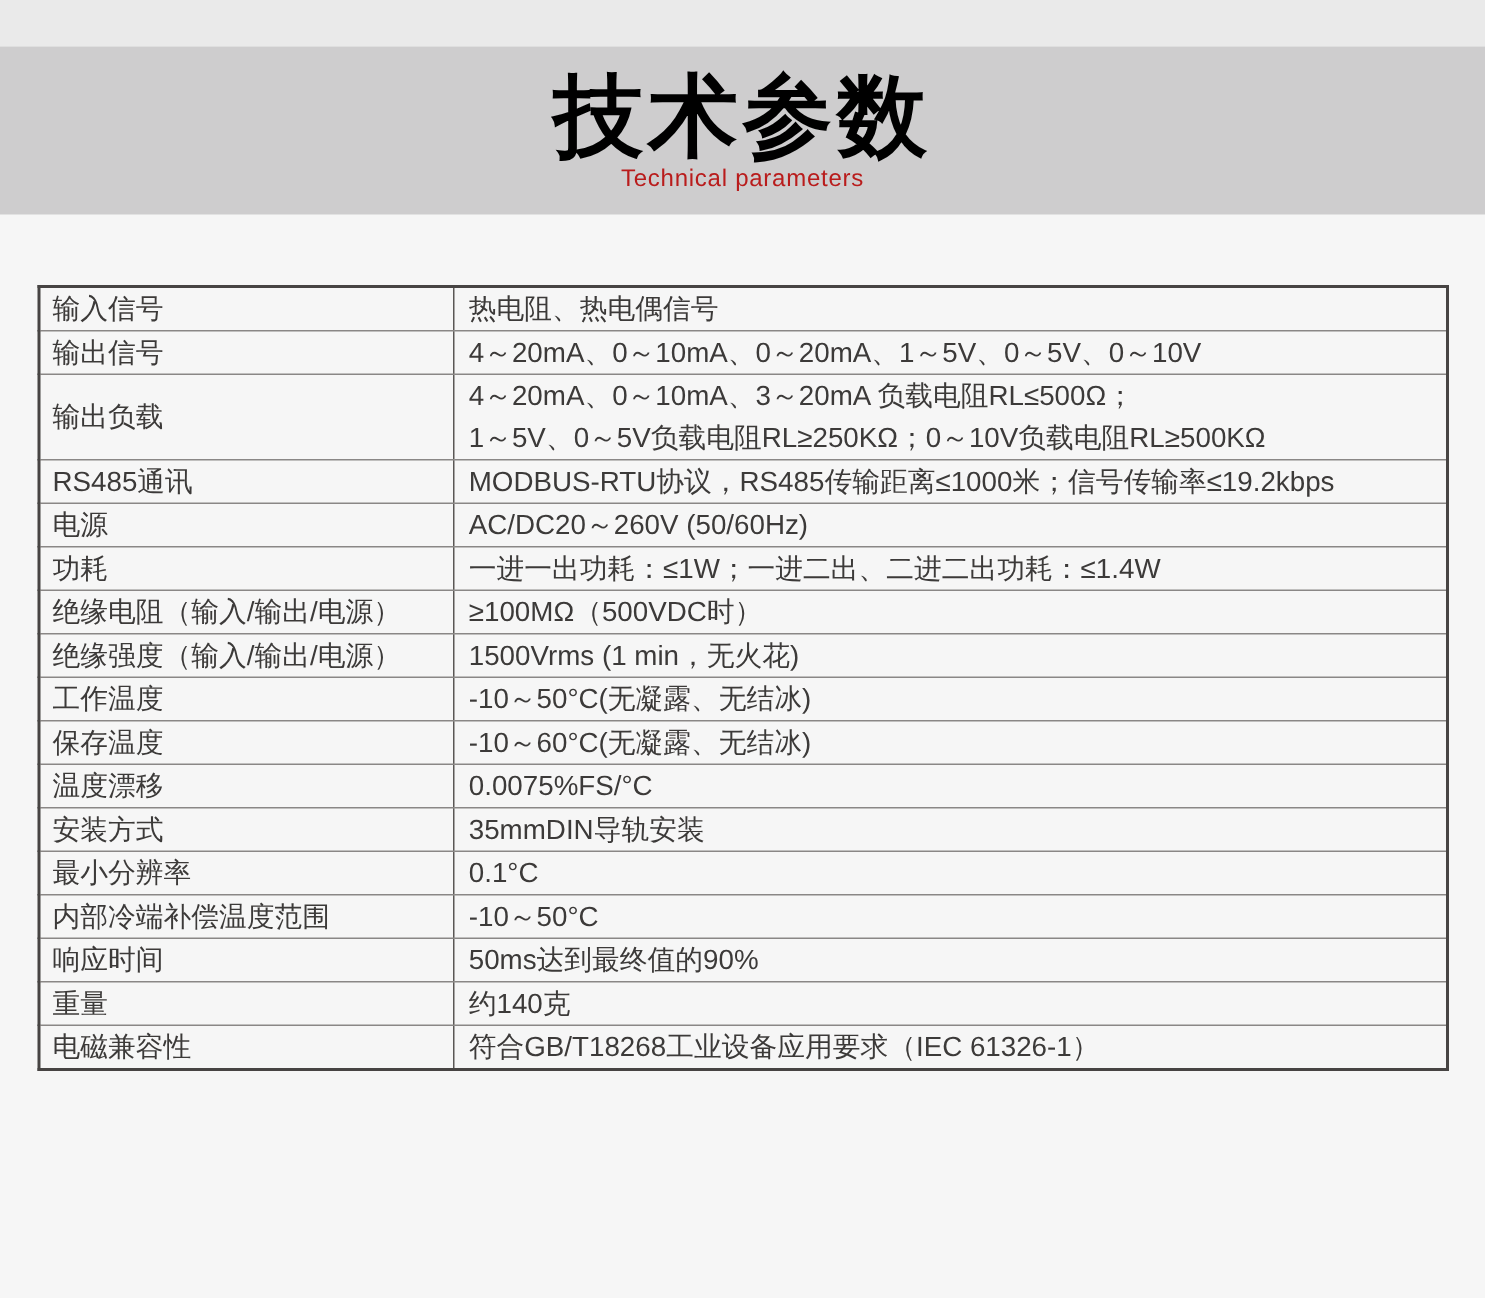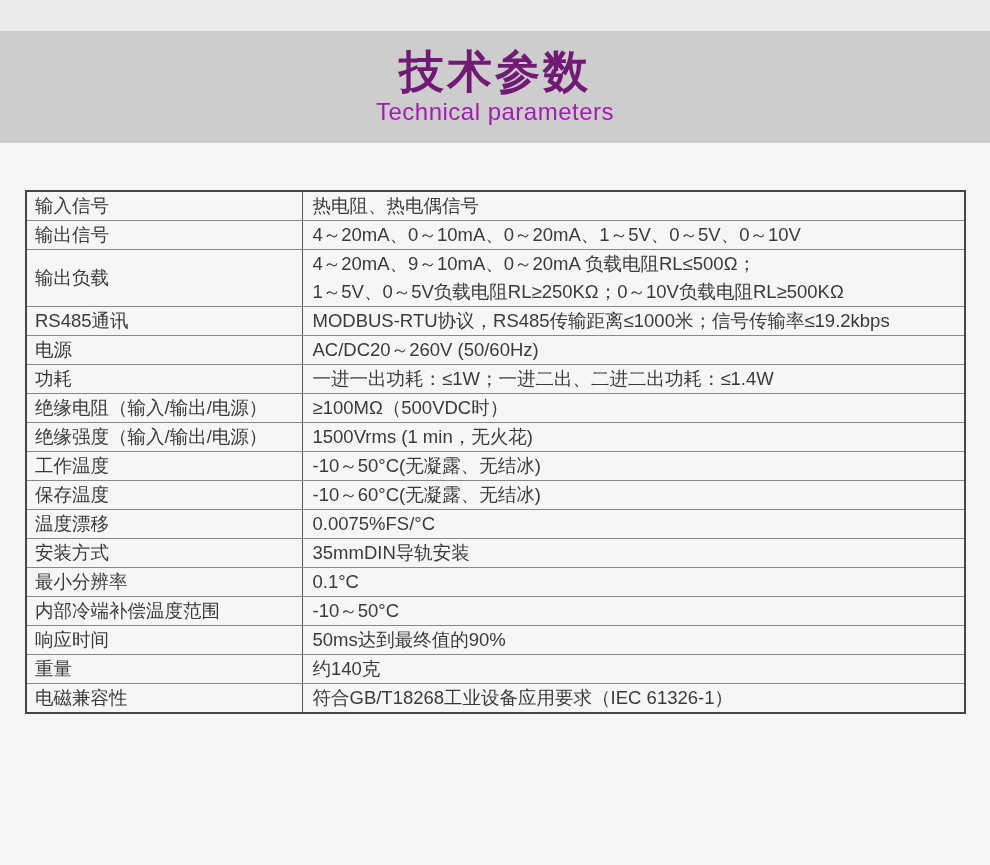--- a/index.html
+++ b/index.html
@@ -22,29 +22,29 @@
   .banner-top-strip{
     width:990px;height:31px;
     background:var(--banner-top);
   }
   .banner{
     width:990px;height:112px;
     background:var(--banner-gray);
     display:flex;flex-direction:column;align-items:center;justify-content:center;
   }
   .banner-title{
-    font-size:45px;
+    font-size:60px;
     font-weight:900;
-    color:#701a75;
+    color:#000000;
     letter-spacing:3px;
     line-height:1.05;
   }
   .banner-subtitle{
-    font-size:24px;
-    color:#a21caf;
+    font-size:16px;
+    color:#b91c1c;
     margin-top:2px;
     letter-spacing:0.5px;
   }
   .spec-table-wrap{
     position:absolute;
     left:25px;top:190px;
     width:941px;
   }
   table.spec{
     width:100%;
@@ -87,21 +87,21 @@
         <tr>
           <td class="label-cell">输入信号</td>
           <td class="value-cell">热电阻、热电偶信号</td>
         </tr>
         <tr>
           <td class="label-cell">输出信号</td>
           <td class="value-cell">4～20mA、0～10mA、0～20mA、1～5V、0～5V、0～10V</td>
         </tr>
         <tr>
           <td class="label-cell">输出负载</td>
-          <td class="value-cell">4～20mA、9～10mA、0～20mA 负载电阻RL≤500Ω；
+          <td class="value-cell">4～20mA、0～10mA、3～20mA 负载电阻RL≤500Ω；
 1～5V、0～5V负载电阻RL≥250KΩ；0～10V负载电阻RL≥500KΩ</td>
         </tr>
         <tr>
           <td class="label-cell">RS485通讯</td>
           <td class="value-cell">MODBUS-RTU协议，RS485传输距离≤1000米；信号传输率≤19.2kbps</td>
         </tr>
         <tr>
           <td class="label-cell">电源</td>
           <td class="value-cell">AC/DC20～260V (50/60Hz)</td>
         </tr>

